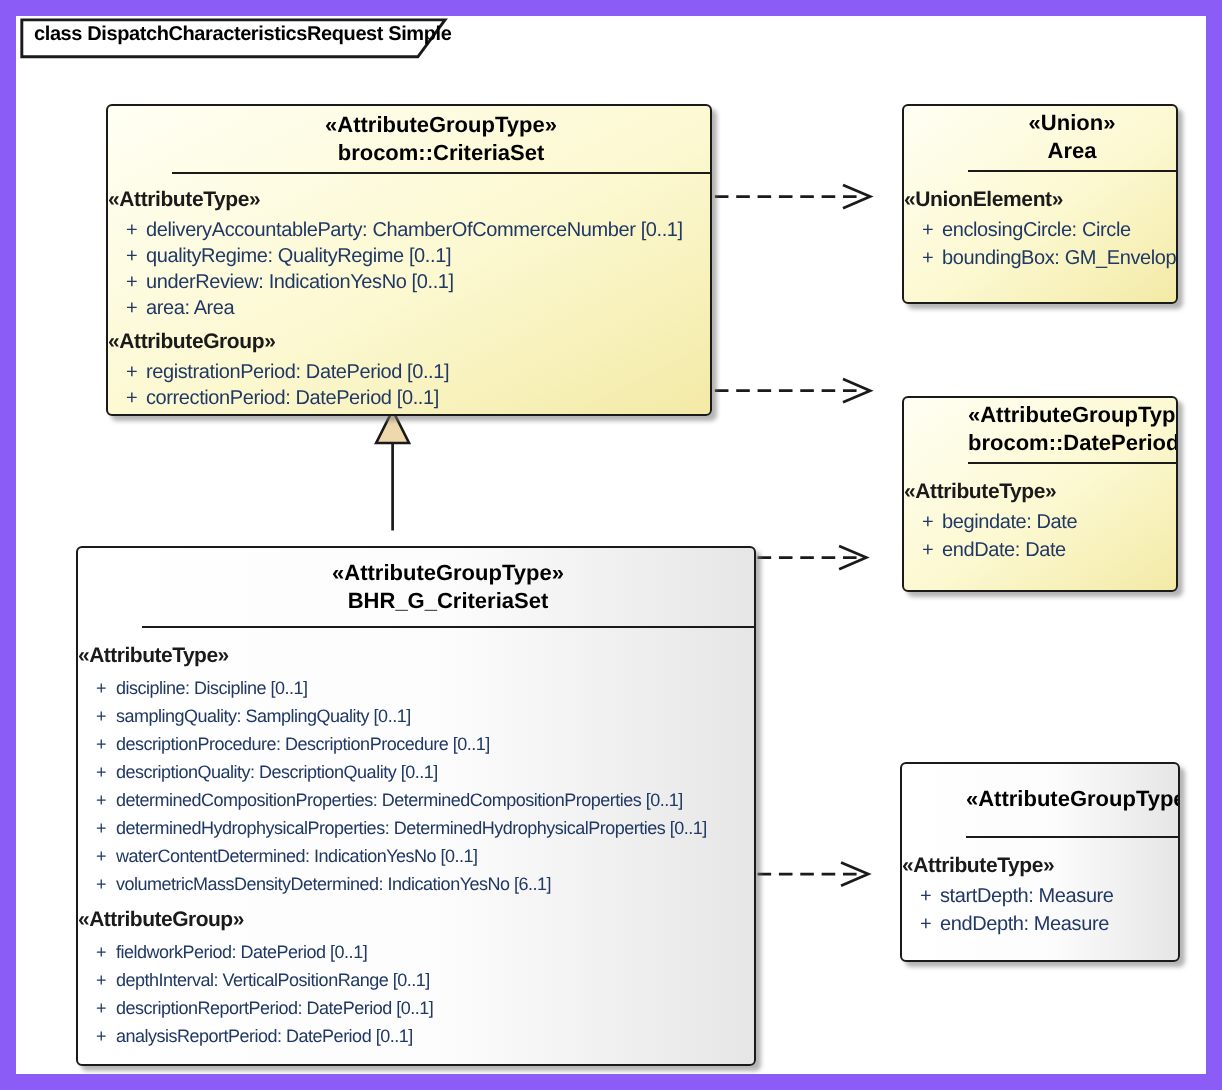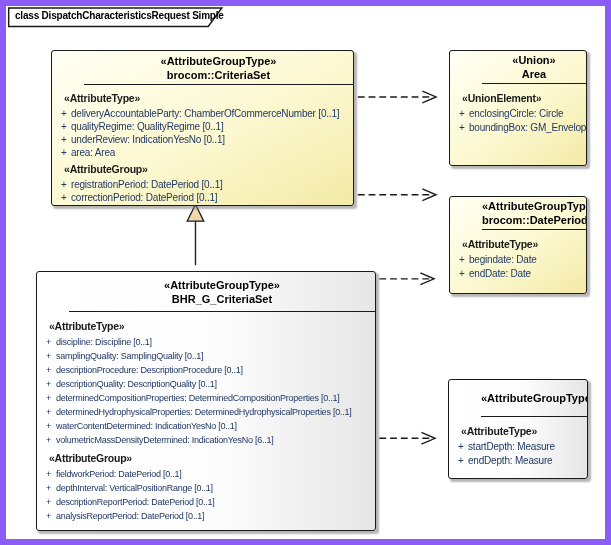--- a/index.html
+++ b/index.html
@@ -1,32 +1,32 @@
 <!DOCTYPE html>
 <html><head>
 <meta charset="utf-8">
 <style>
   html,body{margin:0;padding:0;background:#fff;}
   .canvas{position:relative;width:611px;height:545px;background:#ffffff;
-    border:6px solid #8b5cf6;box-sizing:border-box;overflow:hidden;
+    border:8px solid #8b5cf6;box-sizing:border-box;overflow:hidden;
     font-family:"Liberation Sans",sans-serif;}
   .overlay{position:absolute;left:0;top:0;width:100%;height:100%;z-index:1;}
   .frame-tab-text{position:absolute;left:9px;top:4px;z-index:3;font-size:10px;
     font-weight:bold;letter-spacing:-0.2px;color:#000;white-space:nowrap;}
   .uml-box{position:absolute;z-index:2;border:1.4px solid #1a1a1a;border-radius:3px;
     box-shadow:2.5px 2.5px 2px rgba(120,120,120,0.55);box-sizing:border-box;overflow:hidden;}
   .yellow{background:linear-gradient(to bottom right,#FFFFF4 0%,#FCF8D0 55%,#F3EAA6 100%);}
   .gray{background:linear-gradient(to right,#FFFFFF 0%,#FCFCFC 55%,#E6E6E6 100%);}
   .box-header{border-bottom:1.4px solid #1a1a1a;text-align:center;display:flex;
     flex-direction:column;justify-content:center;box-sizing:border-box;margin-left:32px;}
   .stereotype,.class-name{font-weight:bold;font-size:11px;color:#000;line-height:14px;white-space:nowrap;}
   .box-body{padding-top:3px;}
   .row{display:flex;height:14px;line-height:14px;font-size:10px;letter-spacing:-0.2px;
     color:#203864;white-space:nowrap;}
-  .row.label{padding-left:12px;font-weight:bold;color:#1a1a1a;margin-top:4px;
+  .row.label{font-weight:bold;color:#1a1a1a;margin-top:4px;
     margin-bottom:2px;font-size:10.5px;}
   .plus{width:19px;padding-left:9px;box-sizing:border-box;flex:none;}
   .rowtext{flex:1;}
   #box-criteriaset .row{height:13px;line-height:13px;}
   #box-bhr .row{font-size:9px;letter-spacing:-0.25px;}
   #box-bhr .row.label{font-size:10.5px;}
   #box-vpr .class-name{font-size:9px;letter-spacing:-0.3px;}
   .from-note{position:absolute;z-index:2;font-style:italic;font-size:10.5px;
     color:#111;text-align:center;}
 </style>
@@ -109,21 +109,21 @@
           <span class="rowtext">registrationPeriod: DatePeriod [0..1]</span>
         </div>
 
         <div class="row attr">
           <span class="plus">+</span>
           <span class="rowtext">correctionPeriod: DatePeriod [0..1]</span>
         </div>
       </div>
   </div>
 
-  <div id="box-area" class="uml-box yellow" style="left:443px;top:44px;width:138px;height:116px;">
+  <div id="box-area" class="uml-box yellow" style="left:443px;top:44px;width:138px;height:100px;">
     <div class="box-header" style="height:33px;">
       <div class="stereotype">«Union»</div>
       <div class="class-name">Area</div>
     </div>
     <div class="box-body">
 
         <div class="row label">
 
           <span class="rowtext">«UnionElement»</span>
         </div>

